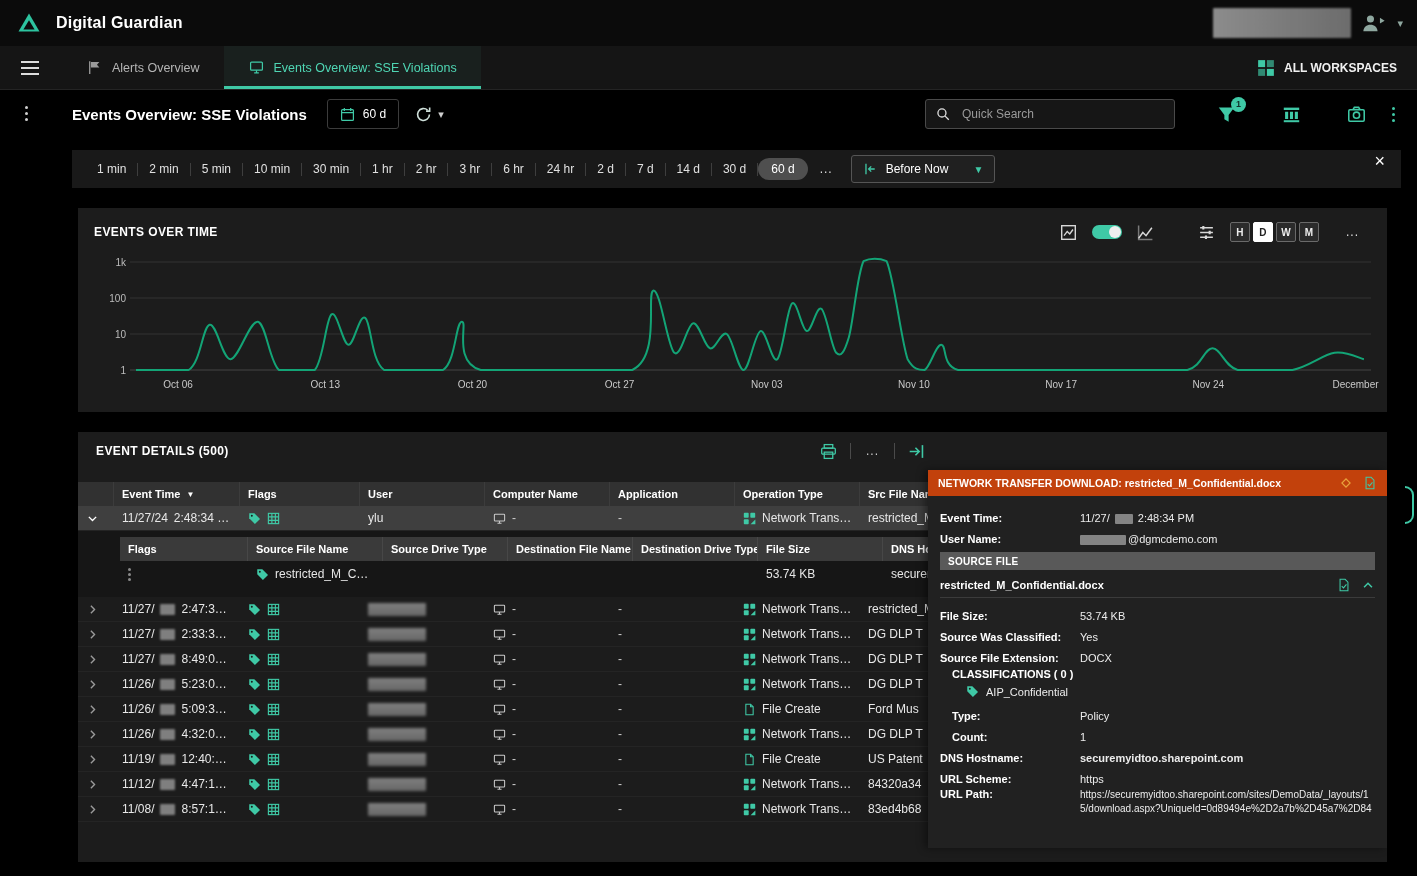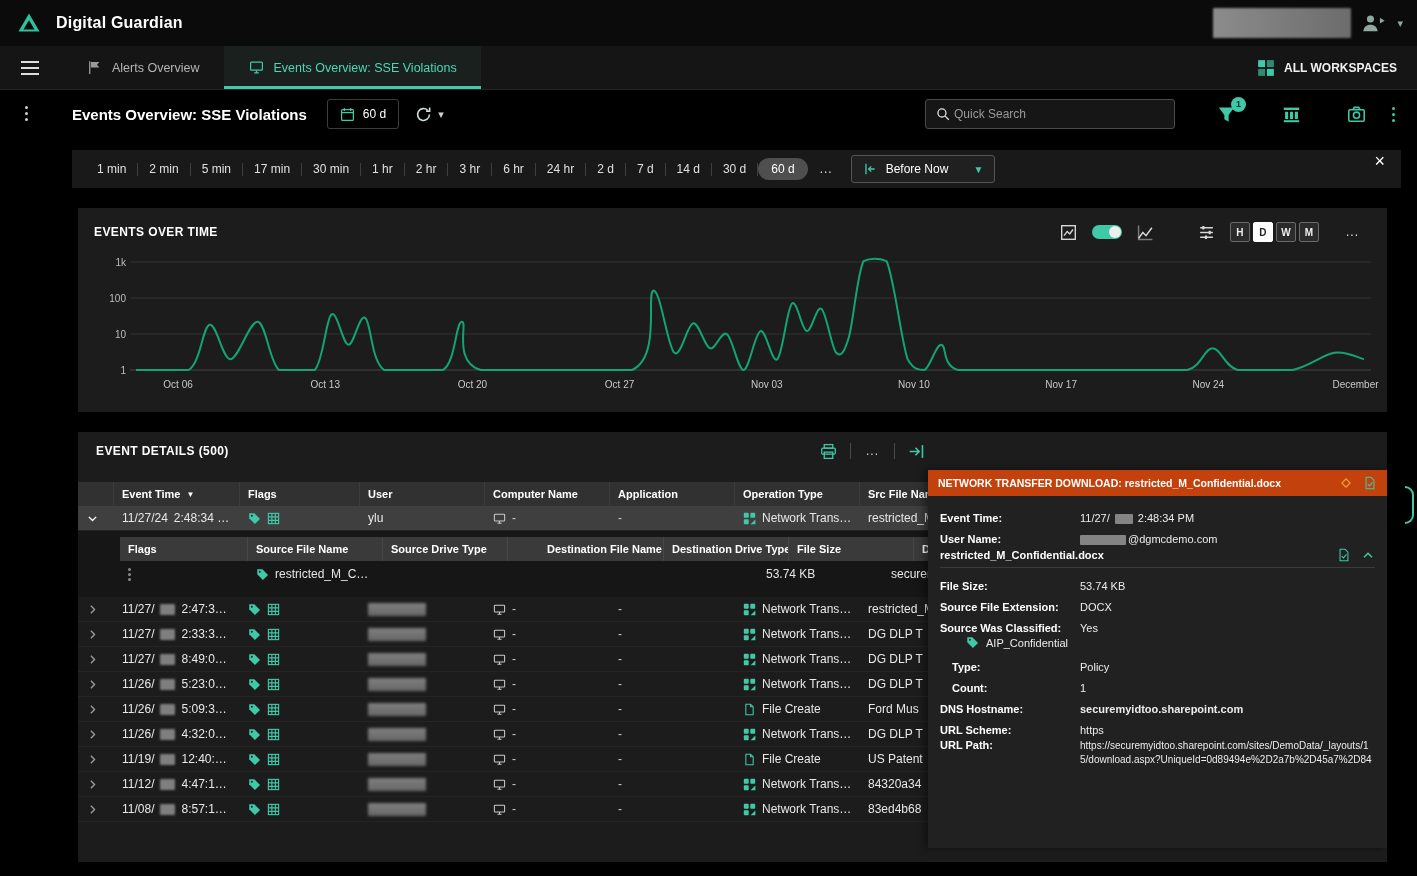--- a/index.html
+++ b/index.html
@@ -31,21 +31,21 @@
 
 .toolbar{height:48px;display:flex;align-items:center;padding-left:72px;position:relative}
 .kebab{display:inline-flex;flex-direction:column;gap:3px;align-items:center;cursor:pointer}
 .kebab i{width:3px;height:3px;border-radius:50%;background:currentColor;display:block}
 .rail{position:absolute;left:25px;top:16px;color:#cfcfcf}
 h1{font-size:15px;font-weight:bold;color:#fff;margin-right:20px;white-space:nowrap}
 .range-btn{display:flex;align-items:center;gap:8px;border:1px solid #3c3c3c;border-radius:3px;height:30px;padding:0 12px;color:#fff;cursor:pointer}
 .range-btn .ic{width:15px;height:15px;color:#3fc9a6}
 .refresh{width:17px;height:17px;color:#cfe0da;margin-left:16px;cursor:pointer}
 .caret.dim{color:#cfcfcf;margin-left:6px;cursor:pointer}
-.search{margin-left:auto;width:250px;height:30px;background:#161616;border:1px solid #4a4a4a;border-radius:3px;display:flex;align-items:center;padding:0 10px;gap:4px}
+.search{margin-left:auto;width:250px;height:30px;background:#161616;border:1px solid #4a4a4a;border-radius:3px;display:flex;align-items:center;padding:0 10px;gap:12px}
 .search .ic{width:14px;height:14px;color:#e0e0e0}
 .search input{flex:1;min-width:0;background:transparent;border:none;outline:none;color:#ddd;font-size:12px;font-family:inherit}
 .search input::placeholder{color:#9a9a9a}
 .tool-icons{display:flex;align-items:center;gap:46px;margin:0 26px 0 42px}
 .tool-icons .ic{width:19px;height:19px;color:#3fc9a6;cursor:pointer}
 .fbtn{position:relative}
 .badge{position:absolute;top:-8px;right:-10px;width:15px;height:15px;border-radius:50%;background:#3fc9a6;color:#11312a;font-size:9px;font-weight:bold;display:flex;align-items:center;justify-content:center}
 .kebab.teal{color:#3fc9a6;margin-right:22px}
 
 
@@ -271,21 +271,21 @@
 
 <div class="timebar-wrap">
   <div class="timebar">
     <div class="opts">
         <span class="opt">1 min</span>
         <span class="tsep"></span>
         <span class="opt">2 min</span>
         <span class="tsep"></span>
         <span class="opt">5 min</span>
         <span class="tsep"></span>
-        <span class="opt">17 min</span>
+        <span class="opt">10 min</span>
         <span class="tsep"></span>
         <span class="opt">30 min</span>
         <span class="tsep"></span>
         <span class="opt">1 hr</span>
         <span class="tsep"></span>
         <span class="opt">2 hr</span>
         <span class="tsep"></span>
         <span class="opt">3 hr</span>
         <span class="tsep"></span>
         <span class="opt">6 hr</span>
@@ -477,21 +477,21 @@
             <div class="td" style="width: 120px;">
               <span class="ell">restricted_M_Confidential.docx</span>
             </div>
           </div>
           <div class="nested-outer">
             <div class="nested">
               <div class="nhead">
                 <div class="th" style="width: 128px;">Flags</div>
                 <div class="th" style="width: 135px;">Source File Name</div>
                 <div class="th" style="width: 125px;">Source Drive Type</div>
-                <div class="th" style="width: 125px; margin-left: 31px;">Destination File Name</div>
+                <div class="th" style="width: 125px;">Destination File Name</div>
                 <div class="th" style="width: 125px;">Destination Drive Type</div>
                 <div class="th" style="width: 125px;">File Size</div>
                 <div class="th" style="width: 120px;">DNS Hostname</div>
               </div>
               <div class="nrow">
                 <div class="td" style="width: 128px;">
                   <span class="vdots">
                     <i></i>
                     <i></i>
                     <i></i>
@@ -1083,20 +1083,21 @@
       <div class="d-body">
         <div class="frow">
           <span class="flabel">Event Time:</span>
           <span class="fval"><span>11/27/</span><span class="redact r-dt"></span><span>2:48:34 PM</span></span>
         </div>
         <div class="frow">
           <span class="flabel">User Name:</span>
           <span class="fval"><span class="redact r-un"></span><span>@dgmcdemo.com</span></span>
         </div>
 
+        <div class="section">SOURCE FILE</div>
         <div class="file-row">
           <span class="fname">restricted_M_Confidential.docx</span>
           <span class="file-icons">
             <span class="ic">
               <svg viewBox="0 0 16 16" fill="none" stroke="currentColor" stroke-width="1.2">
                   <path d="M3.5 1.5h5.8l3.2 3.2v9.8h-9z"></path>
                   <path d="M5.4 9.3l2 2 3.4-4"></path>
                 </svg>
             </span>
             <span class="ic">
@@ -1104,27 +1105,28 @@
                   <path d="M3.5 10.5L8 6l4.5 4.5"></path>
                 </svg>
             </span>
           </span>
         </div>
         <div class="frow">
           <span class="flabel">File Size:</span>
           <span class="fval">53.74 KB</span>
         </div>
         <div class="frow">
+          <span class="flabel">Source Was Classified:</span>
+          <span class="fval">Yes</span>
+        </div>
+        <div class="frow">
           <span class="flabel">Source File Extension:</span>
           <span class="fval">DOCX</span>
         </div>
-        <div class="frow">
-          <span class="flabel">Source Was Classified:</span>
-          <span class="fval">Yes</span>
-        </div>
+        <div class="cls-label">CLASSIFICATIONS ( 0 )</div>
         <div class="cls-name">
           <span class="ic">
             <svg viewBox="0 0 16 16">
                 <path d="M1.5 1.5h6.3l7 7-6.3 6.3-7-7z" fill="currentColor"></path>
                 <circle cx="4.7" cy="4.7" r="1.2" fill="#212121"></circle>
               </svg>
           </span>
           <span>AIP_Confidential</span>
         </div>
         <div class="frow indent">

